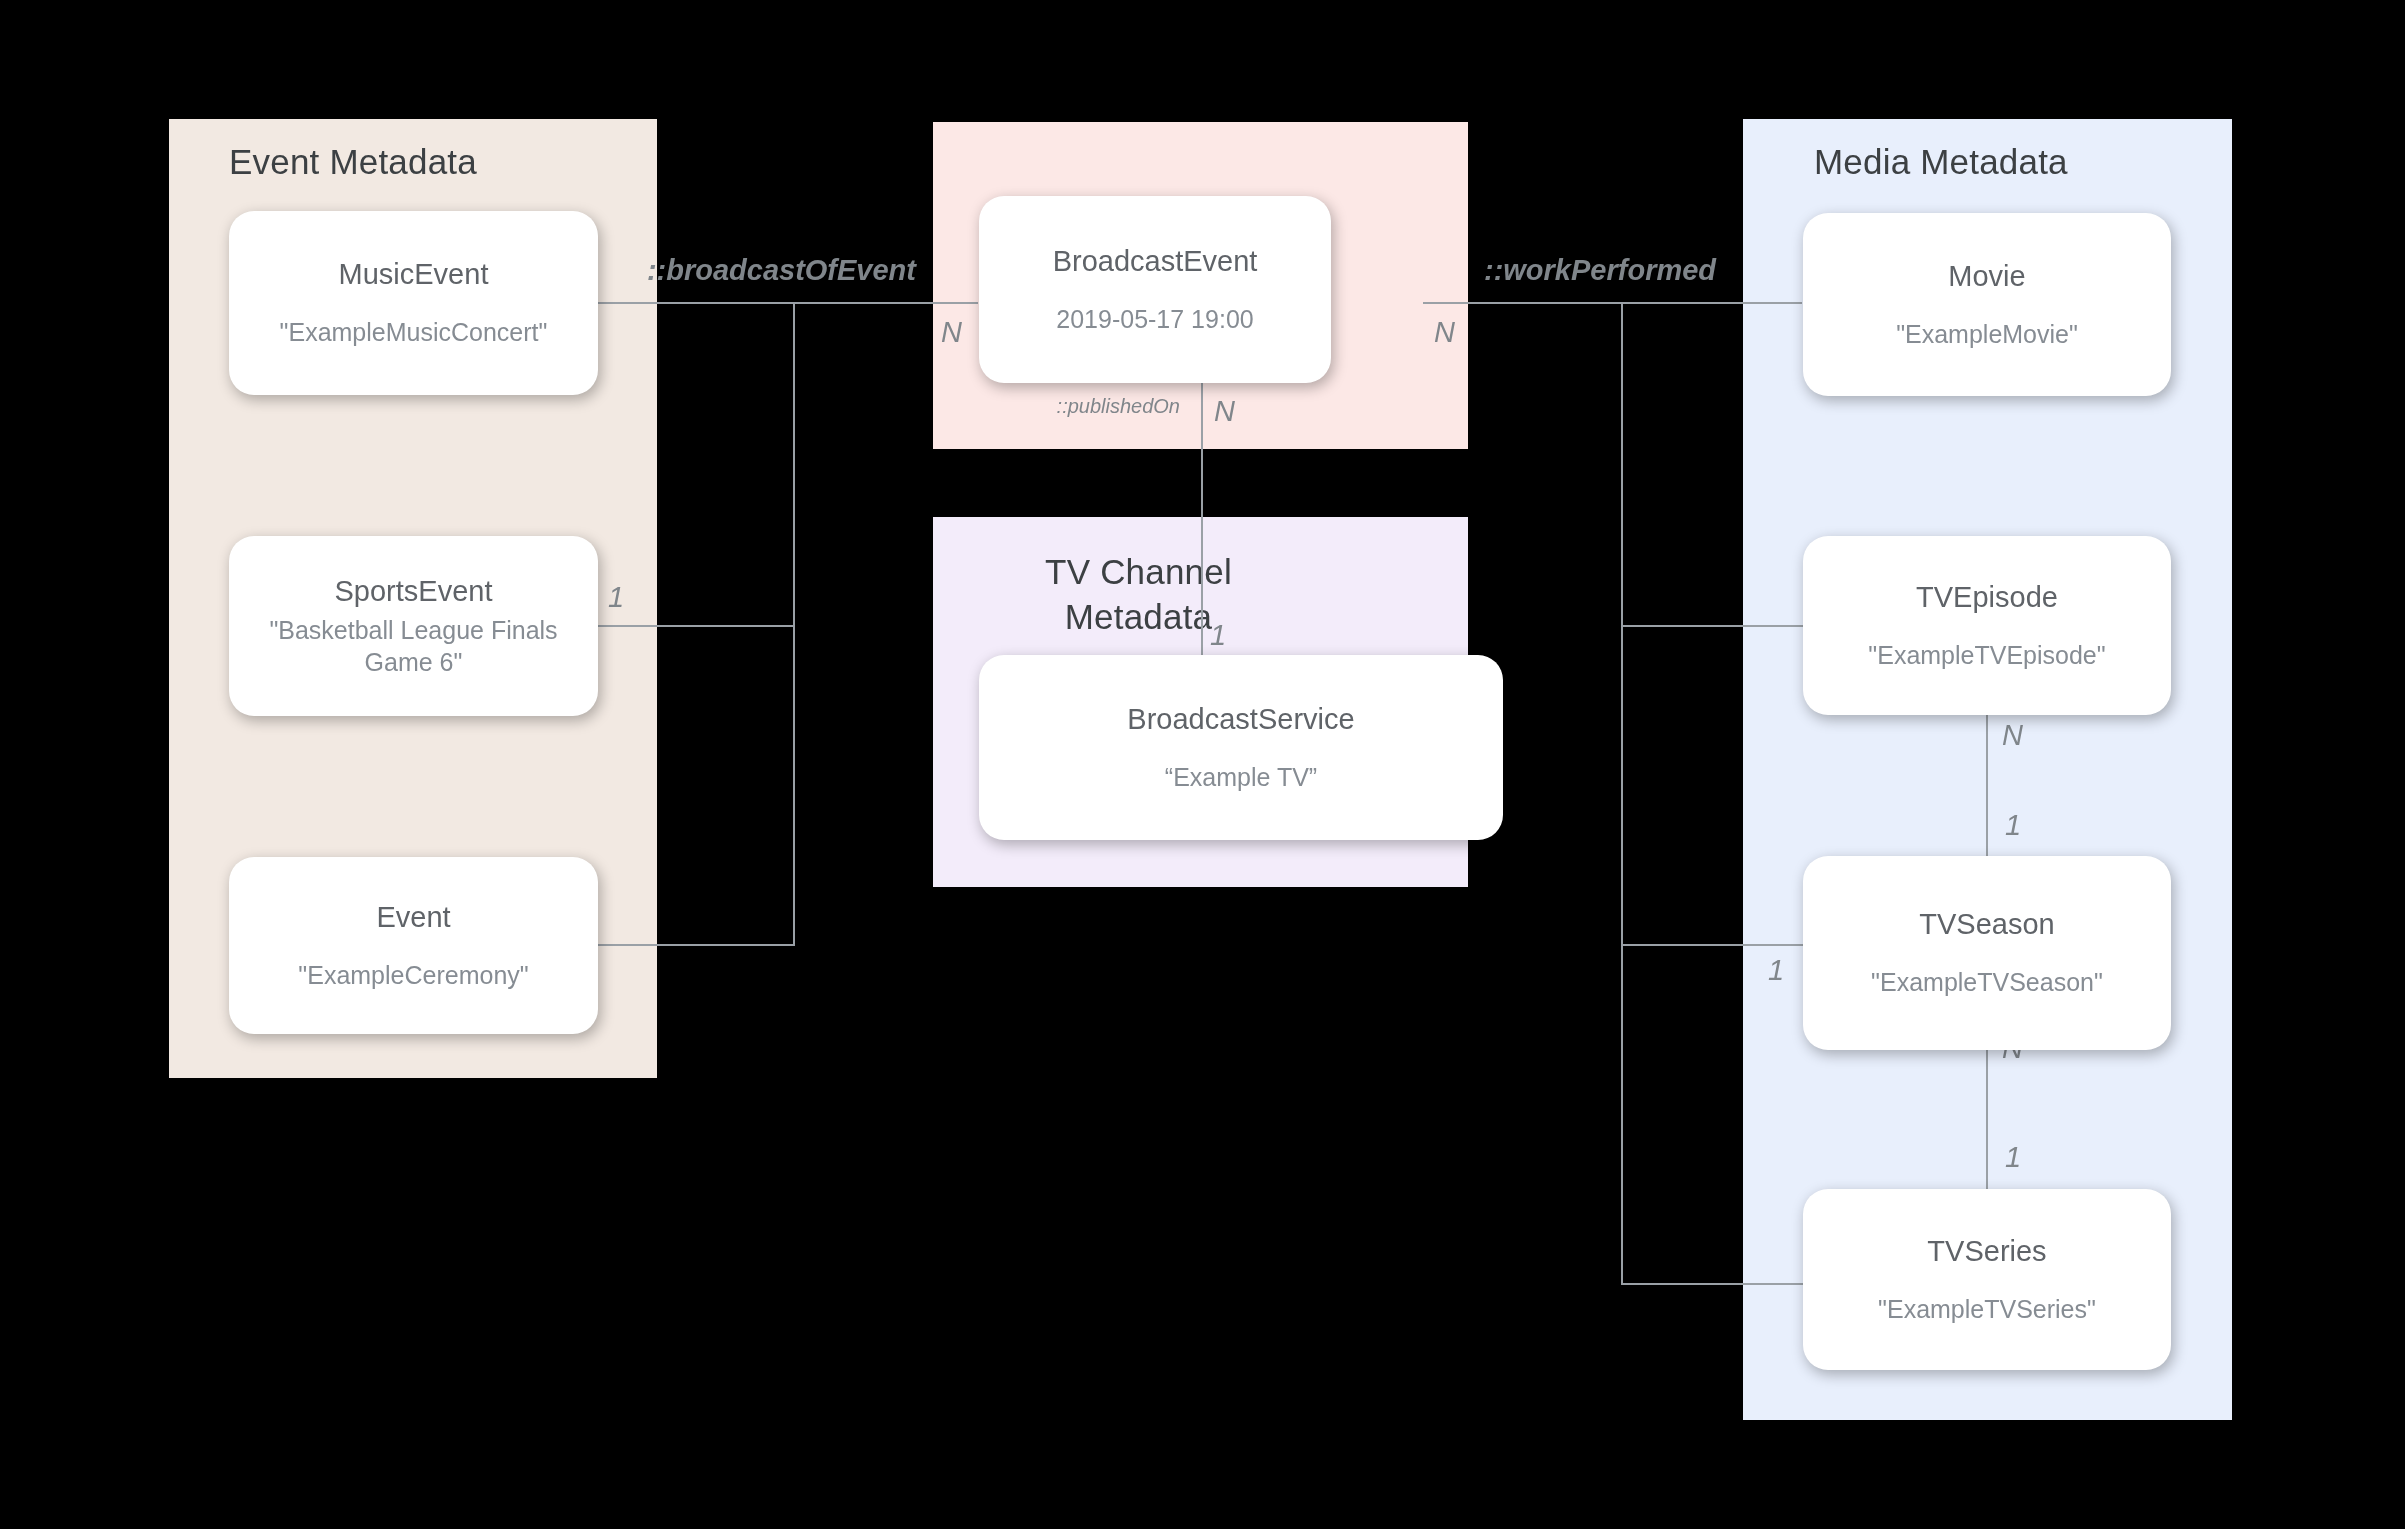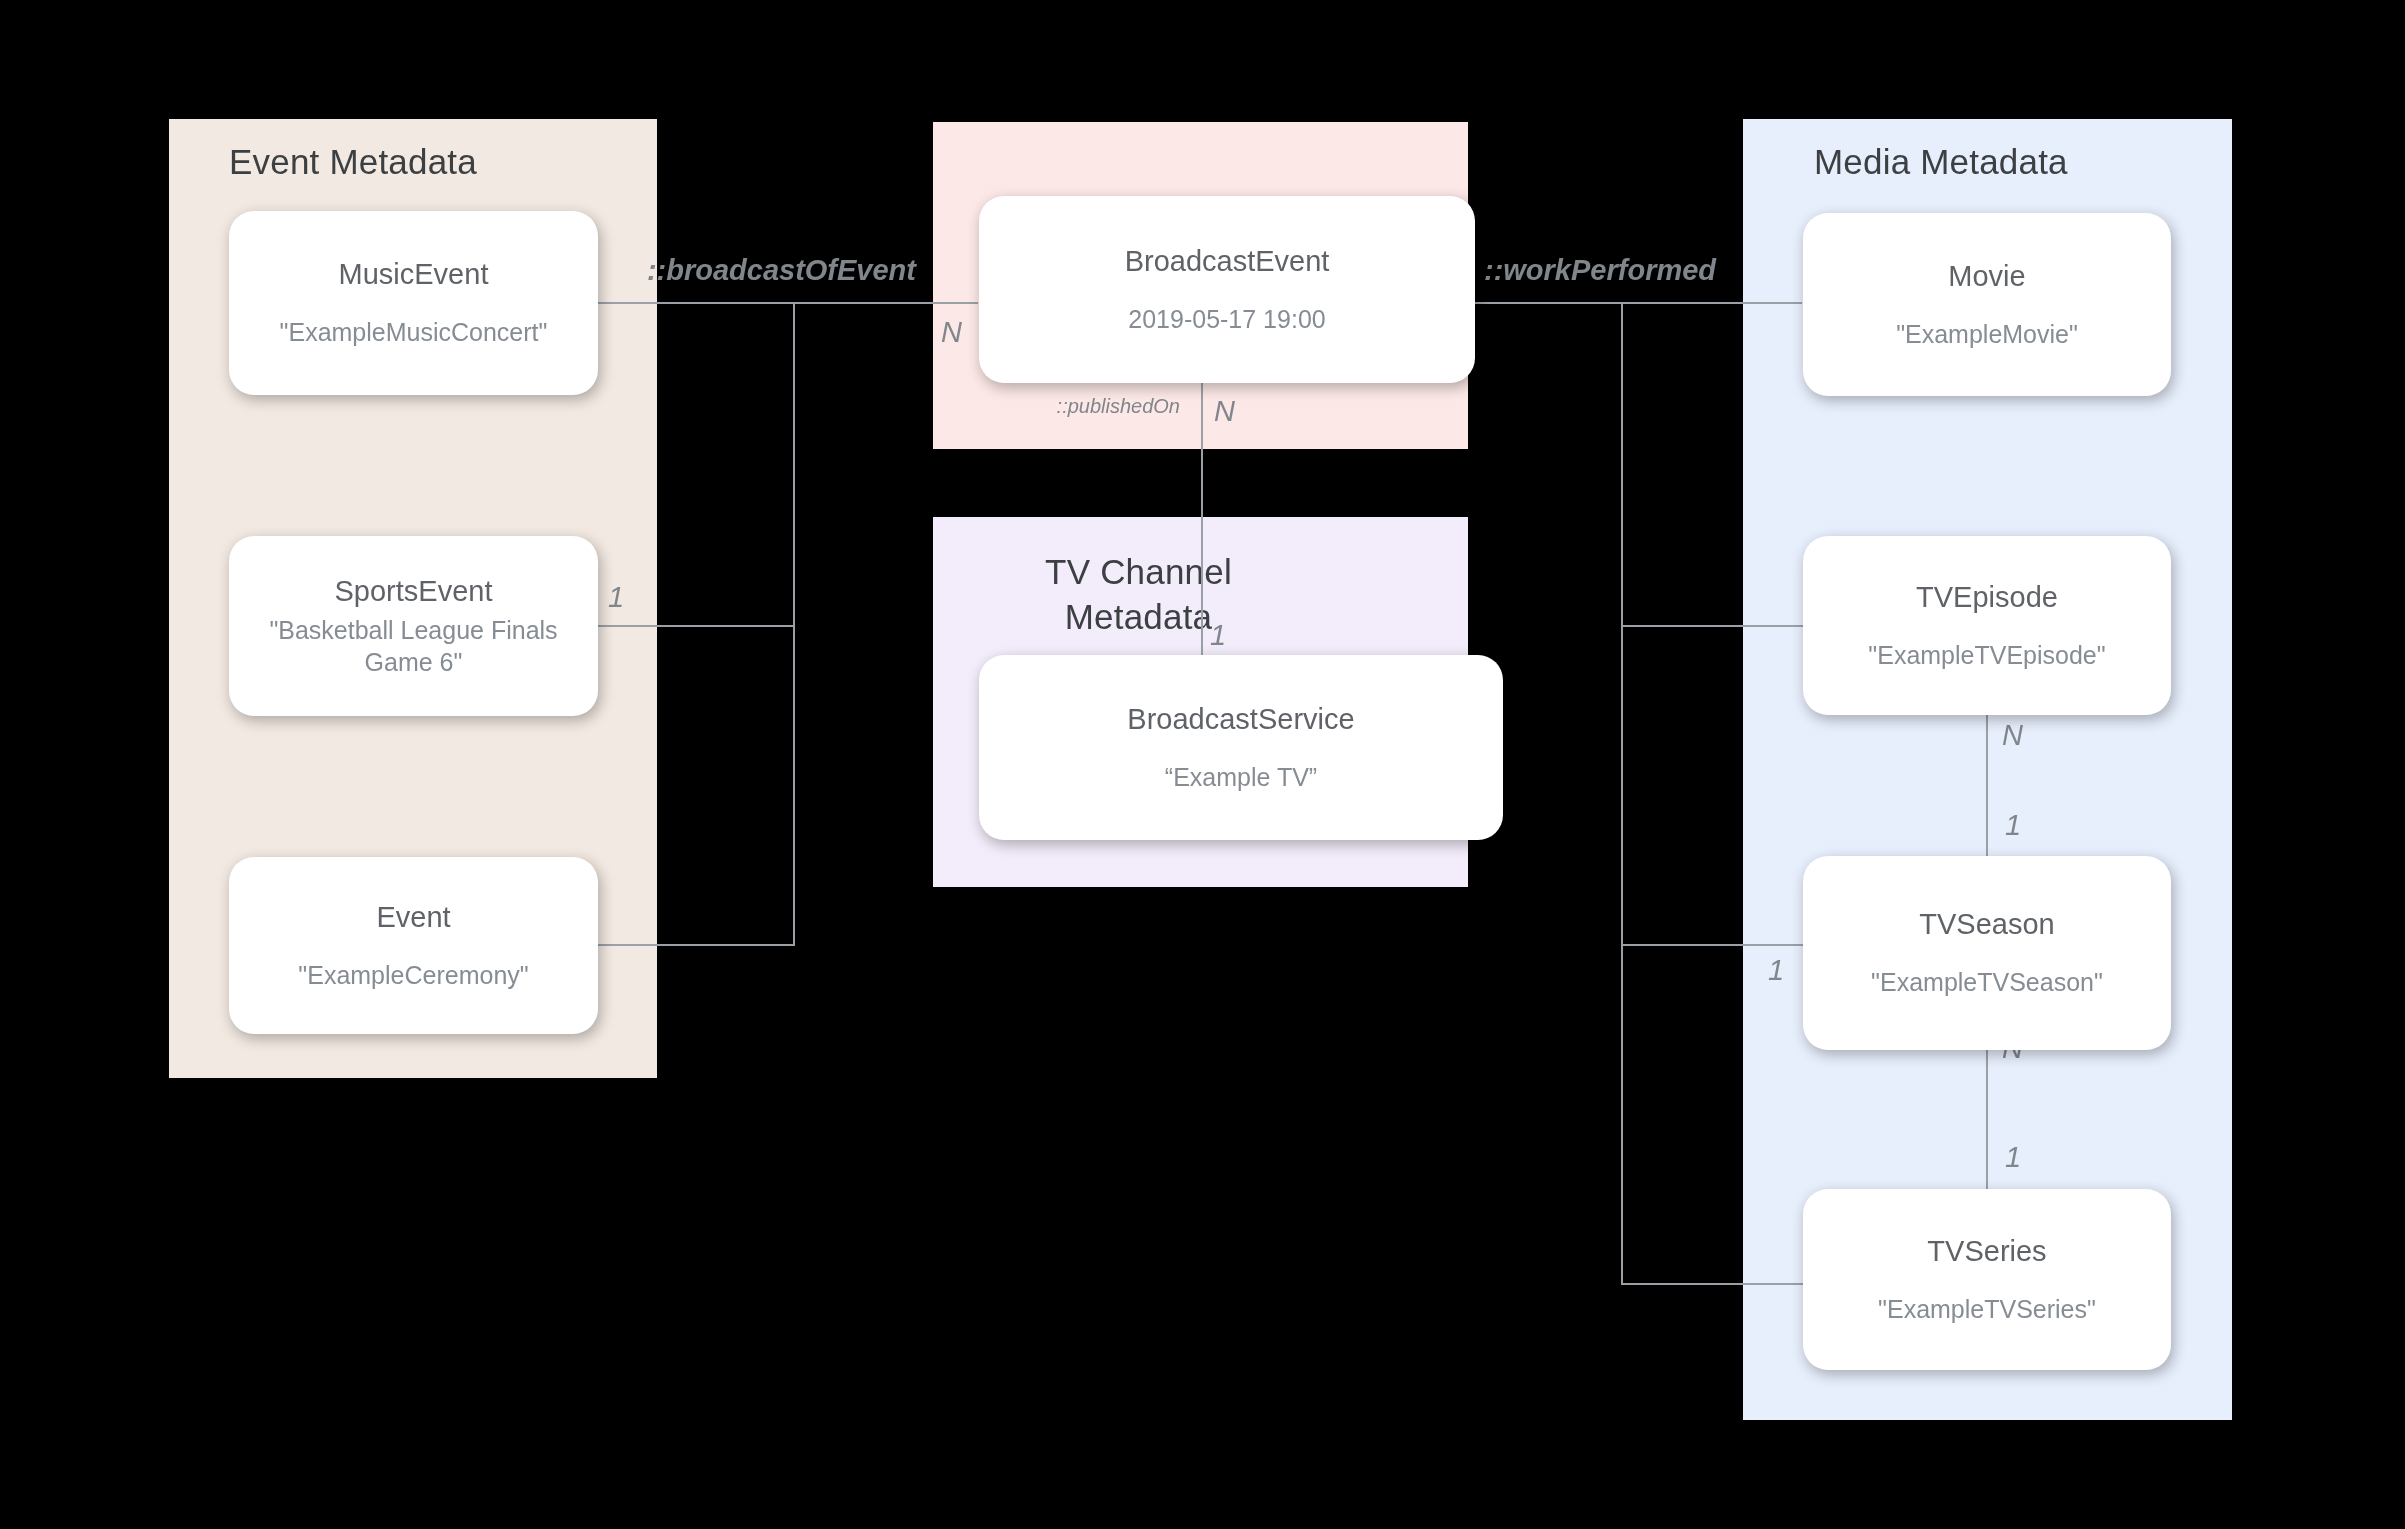--- a/index.html
+++ b/index.html
@@ -58,21 +58,21 @@
     background:#ffffff;border-radius:25px;
     box-shadow:2.9px 4.8px 13.4px rgba(0,0,0,0.28);
     display:flex;flex-direction:column;justify-content:center;
     gap:25px;text-align:center;
   }
   .card-title{font-size:29px;color:var(--card-title);}
   .card-value{font-size:25px;color:var(--card-value);line-height:32px;padding:0 25px;}
   #card-music-event{left:229px;top:211px;width:369px;height:184px;}
   #card-sports-event{left:229px;top:536px;width:369px;height:180px;gap:6px;}
   #card-event{left:229px;top:857px;width:369px;height:177px;}
-  #card-broadcast-event{left:979px;top:196px;width:496px;height:187px;}
+  #card-broadcast-event{left:979px;top:196px;width:352px;height:187px;}
   #card-broadcast-service{left:979px;top:655px;width:524px;height:185px;}
   #card-movie{left:1803px;top:213px;width:368px;height:183px;}
   #card-tv-episode{left:1803px;top:536px;width:368px;height:179px;}
   #card-tv-season{left:1803px;top:856px;width:368px;height:194px;}
   #card-tv-series{left:1803px;top:1189px;width:368px;height:181px;}
 
   .rel{position:absolute;z-index:2;font-style:italic;color:var(--label);}
   .rel-strong{font-weight:700;font-size:29px;}
   .rel-plain{font-weight:400;font-size:20px;}
   .mult{position:absolute;z-index:2;font-style:italic;font-weight:500;font-size:29px;color:var(--label);}

